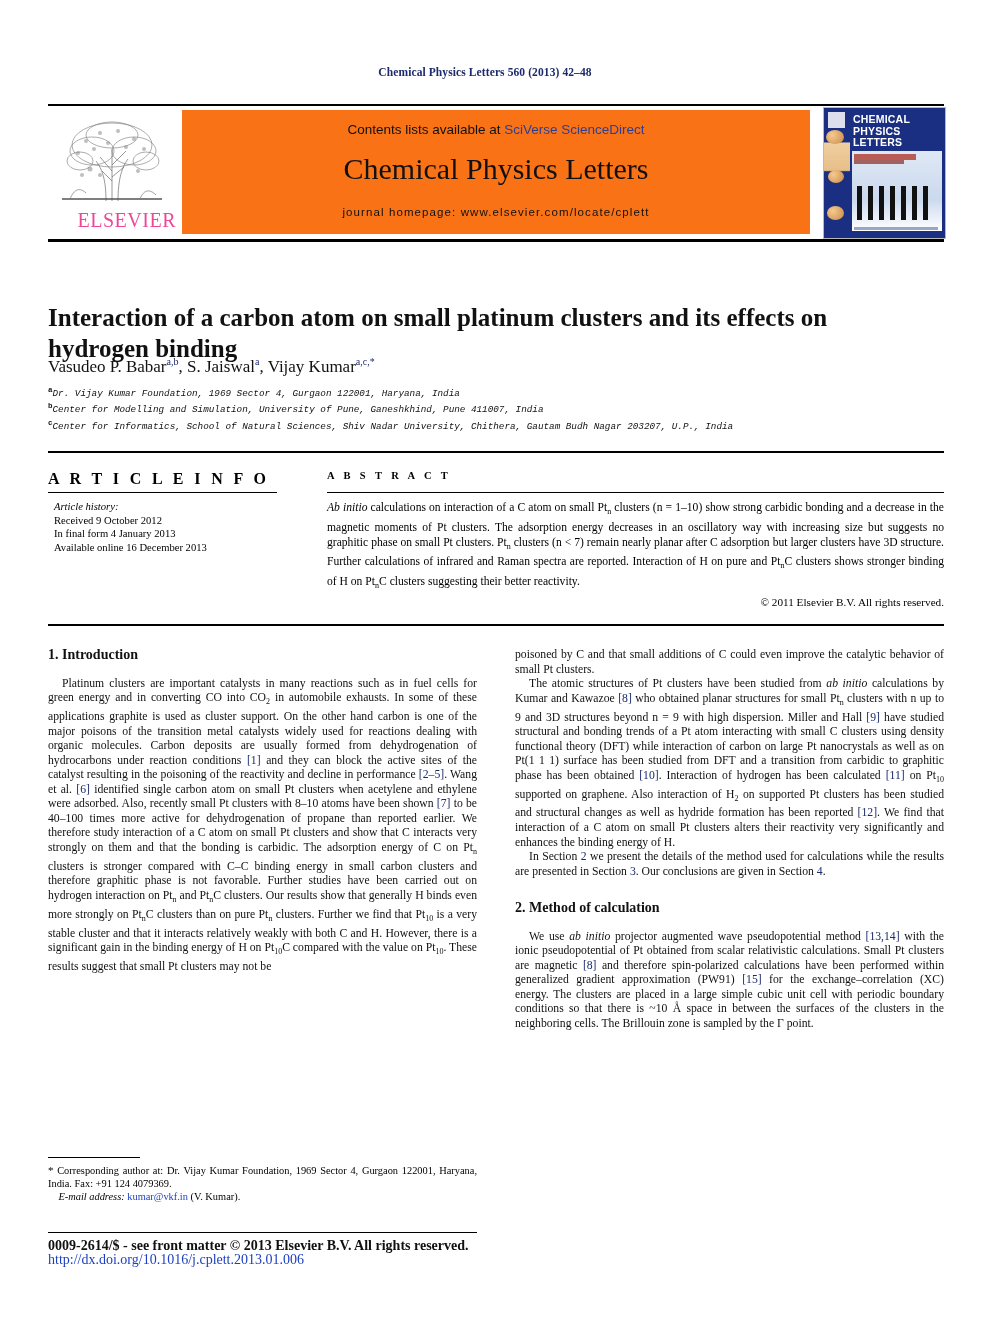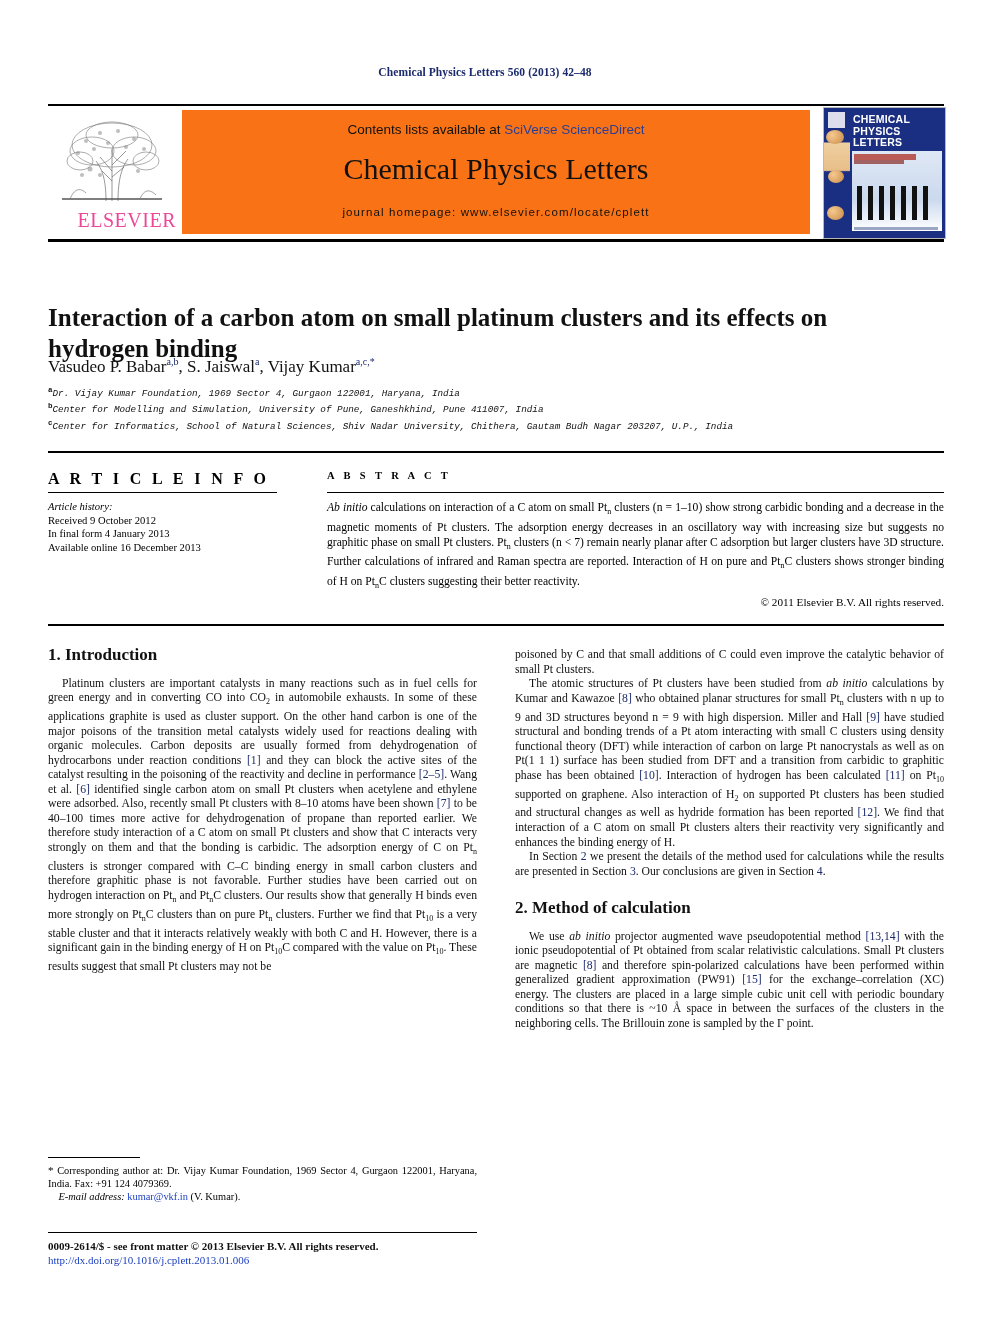--- a/index.html
+++ b/index.html
@@ -276,21 +276,21 @@
   }
   .rule-abstract {
     position: absolute;
     left: 327px; top: 492px;
     width: 617px;
     height: 1px;
     background: #000;
   }
   .article-history {
     position: absolute;
-    left: 48px; top: 500px;
+    left: 54px; top: 500px;
     width: 240px;
     font-size: 10.6px;
     line-height: 13.6px;
   }
   .article-history .ah-title {
     font-style: italic;
   }
   .abstract {
     position: absolute;
     left: 327px; top: 500px;
@@ -323,21 +323,21 @@
     width: 429px;
     font-size: 11.7px;
     line-height: 14.55px;
     text-align: justify;
     color: #111;
   }
   .col-left { left: 48px; }
   .col-right { left: 515px; }
 
   .col h2 {
-    font-size: 17px;
+    font-size: 14px;
     font-weight: bold;
     margin: 0 0 14px 0;
     text-align: left;
     font-family: "Liberation Serif", serif;
   }
   .col h2.spaced { margin-top: 22px; }
   .col p {
     margin: 0;
     text-indent: 14px;
   }
@@ -371,21 +371,21 @@
     position: absolute;
     left: 48px; top: 1232px;
     width: 429px;
     height: 1.2px;
     background: #000;
   }
   .footer {
     position: absolute;
     left: 48px; top: 1239px;
     width: 470px;
-    font-size: 11px;
+    font-size: 14px;
     line-height: 14px;
     color: #1b2a6b;
   }
   .footer .f1 { color: #111; font-weight: bold; }
   .footer .doi { color: #1b3fbf; }
 </style>
 </head>
 <body>
 
 <div class="page">

